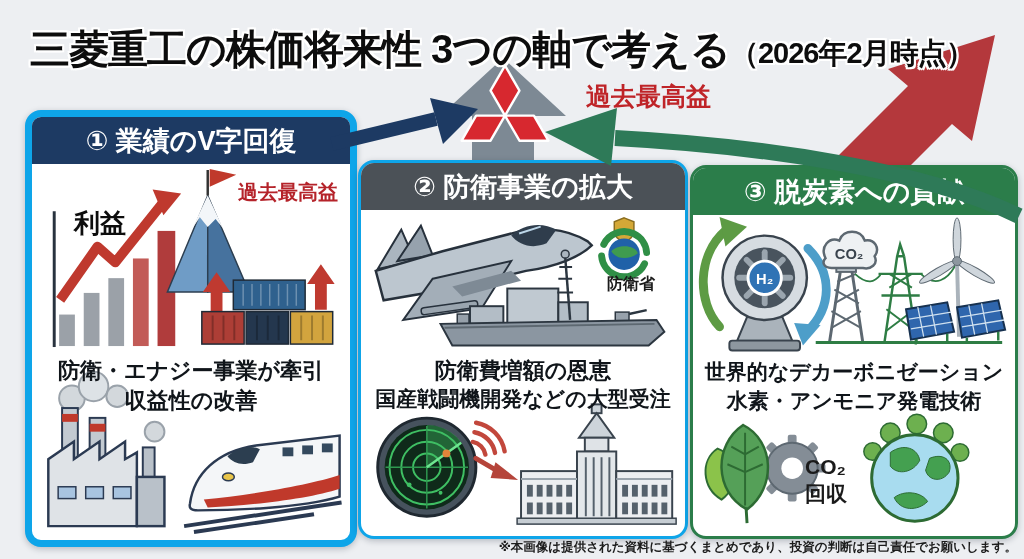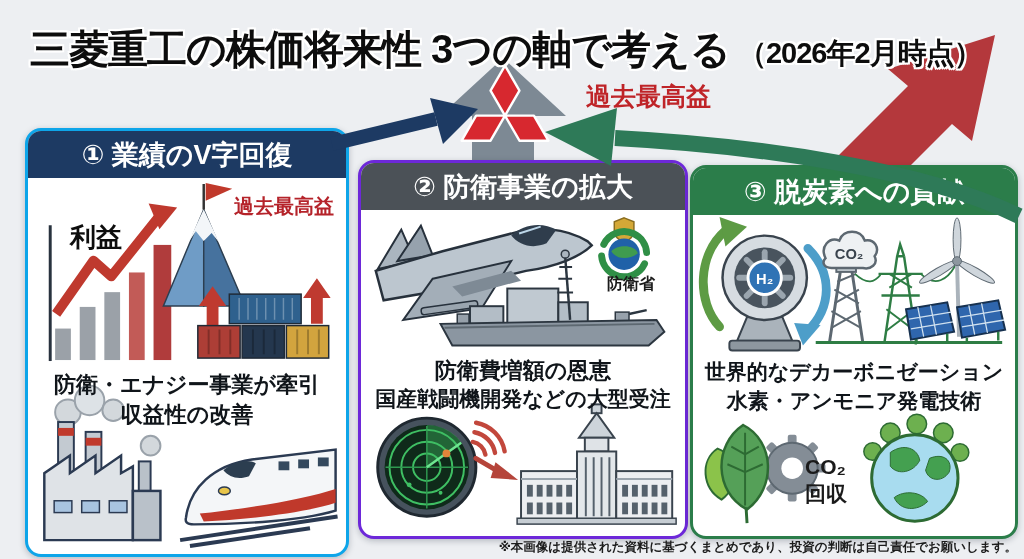--- a/index.html
+++ b/index.html
@@ -1,21 +1,21 @@
 <!DOCTYPE html>
 <html><head>
 <meta charset="utf-8">
 <style>
   html,body{margin:0;padding:0;}
   .stage{position:relative;width:1024px;height:559px;background:#edeff2;overflow:hidden;
          font-family:"Liberation Sans","DejaVu Sans",sans-serif;}
   .abs{position:absolute;}
   .halo{text-shadow:-2px -2px 0 #fff,2px -2px 0 #fff,-2px 2px 0 #fff,2px 2px 0 #fff,
         -2px 0 0 #fff,2px 0 0 #fff,0 -2px 0 #fff,0 2px 0 #fff;}
-  .title{left:30px;top:6px;display:flex;align-items:baseline;gap:8px;white-space:nowrap;}
+  .title{left:30px;top:6px;display:flex;align-items:baseline;gap:0;white-space:nowrap;}
   .title-main{font-size:40px;font-weight:900;color:#0d0d0d;letter-spacing:-1px;}
   .title-date{font-size:29px;font-weight:900;color:#0d0d0d;letter-spacing:-1px;margin-top:28px;}
   .panel{position:absolute;background:#fff;border-radius:16px;overflow:hidden;
          box-shadow:0 2px 6px rgba(20,30,50,.25);}
   .panel-head{height:47px;display:flex;align-items:center;justify-content:center;
               color:#fff;font-size:27px;font-weight:800;letter-spacing:0;}
   .panel-body{position:relative;width:100%;}
   .panel-body>svg{position:absolute;left:0;top:0;}
   .ptxt{position:absolute;left:0;width:100%;text-align:center;font-weight:800;
         color:#10151a;white-space:nowrap;}
@@ -33,21 +33,21 @@
 
   <svg class="abs" style="left:428px;top:56px" width="150" height="150" viewBox="0 0 150 150">
     <polygon points="75,2 12,60 44,60 44,148 106,148 106,60 138,60" fill="#7d8994"></polygon>
   </svg>
   <svg class="abs" style="left:452px;top:62px" width="106" height="88" viewBox="0 0 110 90">
     <polygon points="55,55 40,29 55,3 70,29" fill="#d7282f" stroke="#fff" stroke-width="2.5" stroke-linejoin="round"></polygon>
     <polygon points="55,55 85,55 100,81 70,81" fill="#d7282f" stroke="#fff" stroke-width="2.5" stroke-linejoin="round"></polygon>
     <polygon points="55,55 25,55 10,81 40,81" fill="#d7282f" stroke="#fff" stroke-width="2.5" stroke-linejoin="round"></polygon>
   </svg>
 
-  <div class="panel" style="left:25px;top:128px;width:318px;height:423px;border:3px solid #0ea5e9">
+  <div class="panel" style="left:25px;top:110px;width:318px;height:423px;border:7px solid #0ea5e9">
     <div class="panel-head" style="background:#1d3a63">① 業績のV字回復</div>
     <div class="panel-body" style="height:370px">
       <svg width="318" height="370" viewBox="0 0 318 376">
 
         <g>
           <line x1="20" y1="48" x2="20" y2="186" stroke="#28323e" stroke-width="3"></line>
           <rect x="25" y="153" width="16" height="32" fill="#9ba1a8"></rect>
           <rect x="50" y="131" width="16" height="54" fill="#9ba1a8"></rect>
           <rect x="75" y="116" width="16" height="69" fill="#9ba1a8"></rect>
           <rect x="100" y="96" width="16" height="89" fill="#c25b57"></rect>
@@ -104,21 +104,21 @@
           <rect x="292" y="284" width="11" height="9" fill="#34495e"></rect>
         </g>
       </svg>
       <div class="abs halo" style="left:42px;top:42px;font-size:26px;font-weight:900;color:#0d0d0d">利益</div>
       <div class="abs halo" style="left:206px;top:15px;font-size:20px;font-weight:900;color:#b5232a">過去最高益</div>
       <div class="ptxt" style="top:222px;font-size:22px">収益性の改善</div>
       <div class="ptxt" style="top:192px;font-size:22px">防衛・エナジー事業が牽引</div>
     </div>
   </div>
 
-  <div class="panel" style="left:358px;top:160px;width:324px;height:373px;border:3px solid #6d28d9">
+  <div class="panel" style="left:358px;top:160px;width:324px;height:373px;border:3px solid #0ea5e9">
     <div class="panel-head" style="background:#4b5157">② 防衛事業の拡大</div>
     <div class="panel-body" style="height:320px">
       <svg width="324" height="320" viewBox="0 0 324 326">
 
         <g>
           <polygon points="14,60 38,20 52,52" fill="#aab5bf" stroke="#27313c" stroke-width="2"></polygon>
           <polygon points="34,52 58,16 70,46" fill="#96a2ad" stroke="#27313c" stroke-width="2"></polygon>
           <path d="M 12,62 L 80,42 L 150,24 C 175,16 205,18 228,32 L 232,36 C 220,48 195,58 165,62 L 90,80 L 20,92 Z" fill="#bcc6cf" stroke="#27313c" stroke-width="2.5"></path>
           <path d="M 150,26 C 162,14 182,12 196,20 L 186,34 C 172,40 158,36 150,26 Z" fill="#2f3d4c"></path>
           <line x1="158" y1="24" x2="180" y2="17" stroke="#bcd6e8" stroke-width="2"></line>

